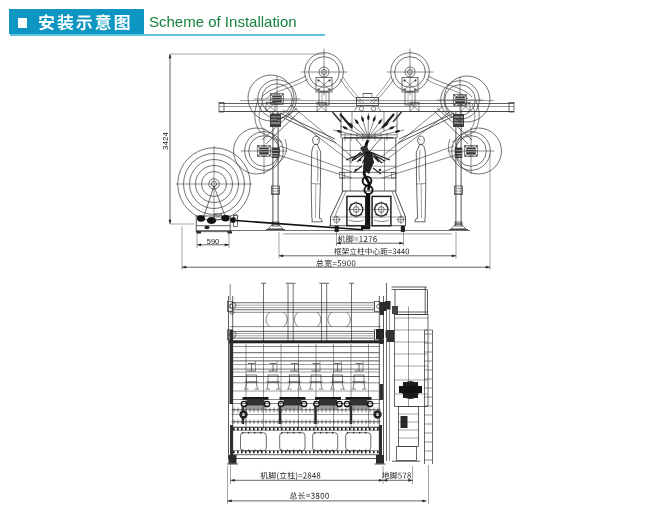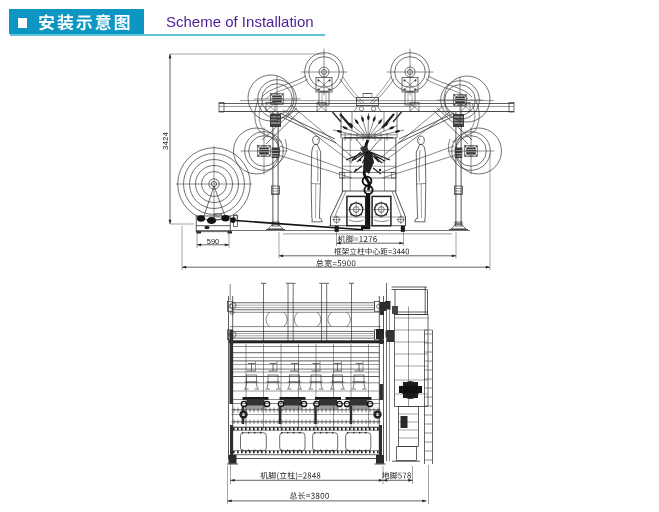--- a/index.html
+++ b/index.html
@@ -1,18 +1,18 @@
 <!DOCTYPE html>
 <html><head>
 <meta charset="utf-8">
 <style>
   html,body { margin:0; padding:0; background:#ffffff; width:659px; height:512px; overflow:hidden; }
   .hdr-band { position:absolute; left:9px; top:9px; width:135px; height:25.2px; background:#0e96c2; }
   .hdr-sq { position:absolute; left:17.5px; top:18px; width:9px; height:9.5px; background:#ffffff; }
-  .hdr-en { position:absolute; left:166px; top:13px; font:15px "Liberation Sans",sans-serif; color:#4c1d95; }
+  .hdr-en { position:absolute; left:149px; top:13px; font:15px "Liberation Sans",sans-serif; color:#15803d; }
   .hdr-line { position:absolute; left:10px; top:34px; width:315px; height:1.5px; background:#62c2da; }
 </style>
 </head>
 <body>
 <div class="hdr-band"></div>
 <div class="hdr-sq"></div>
 <div class="hdr-en">Scheme of Installation</div>
 <div class="hdr-line"></div>
 <svg width="659" height="512" viewBox="0 0 659 512" style="position:absolute;left:0;top:0">
 <line x1="196" y1="230.5" x2="470" y2="230.5" stroke="#353535" stroke-width="0.7"></line>

